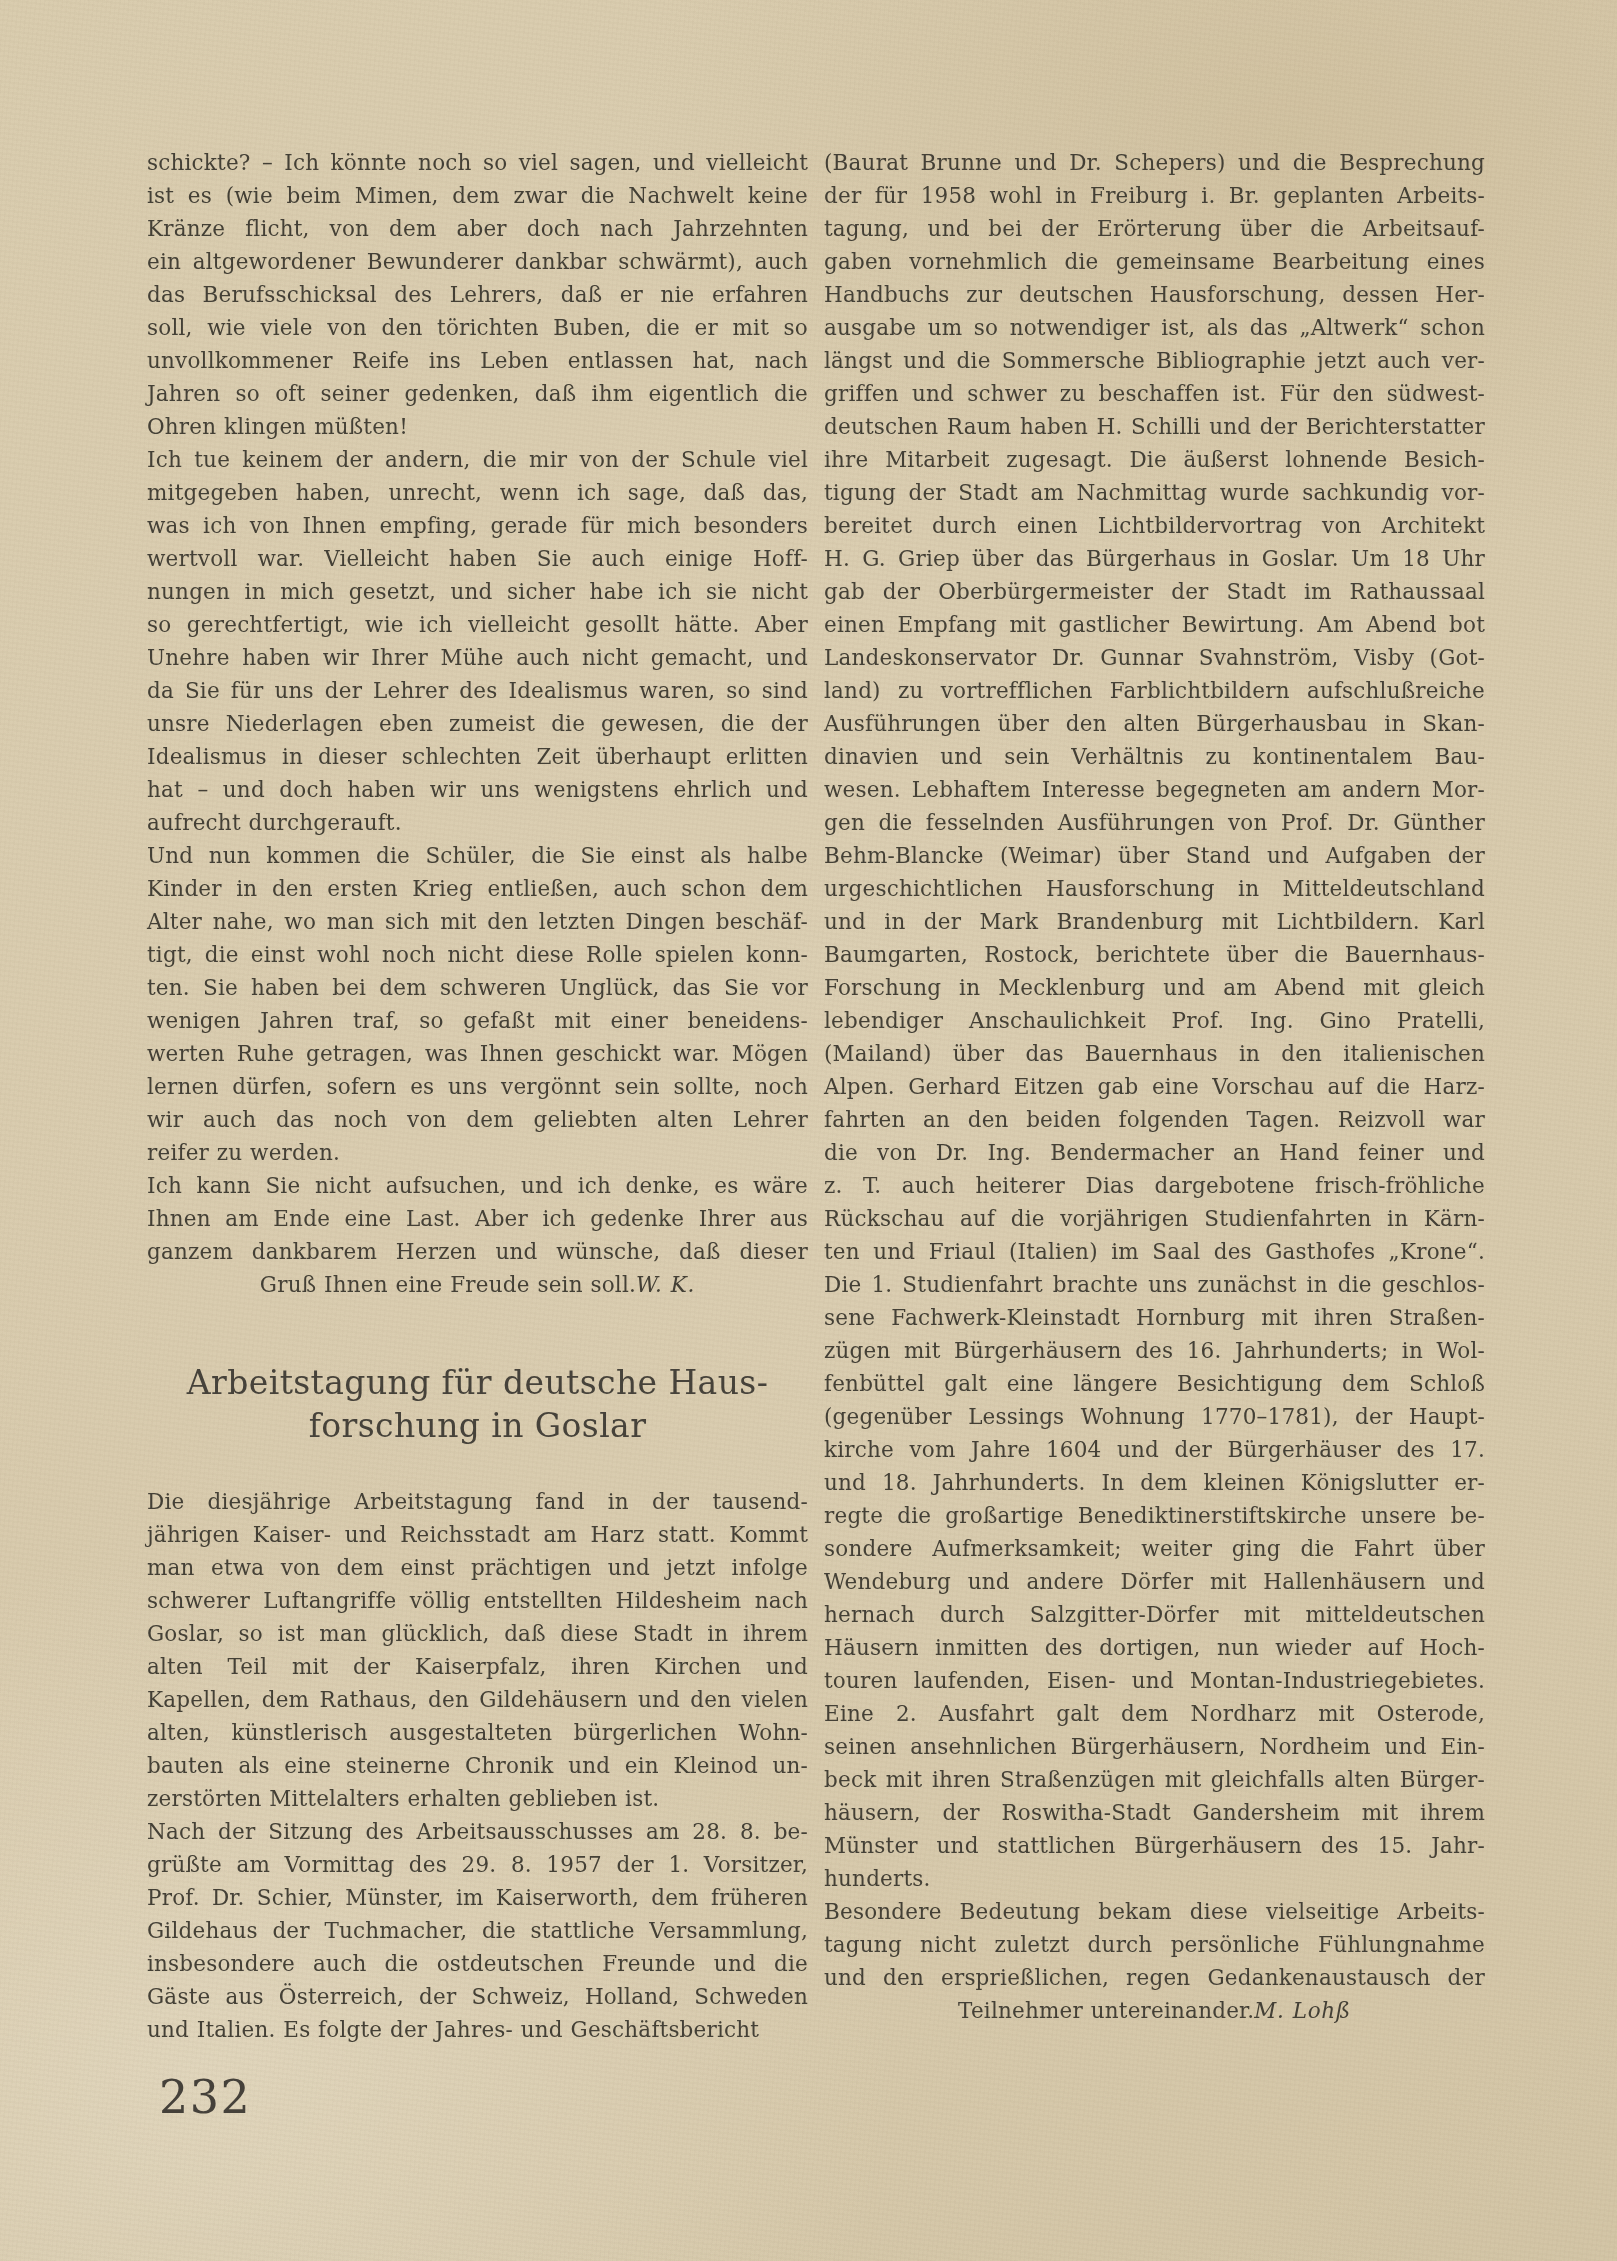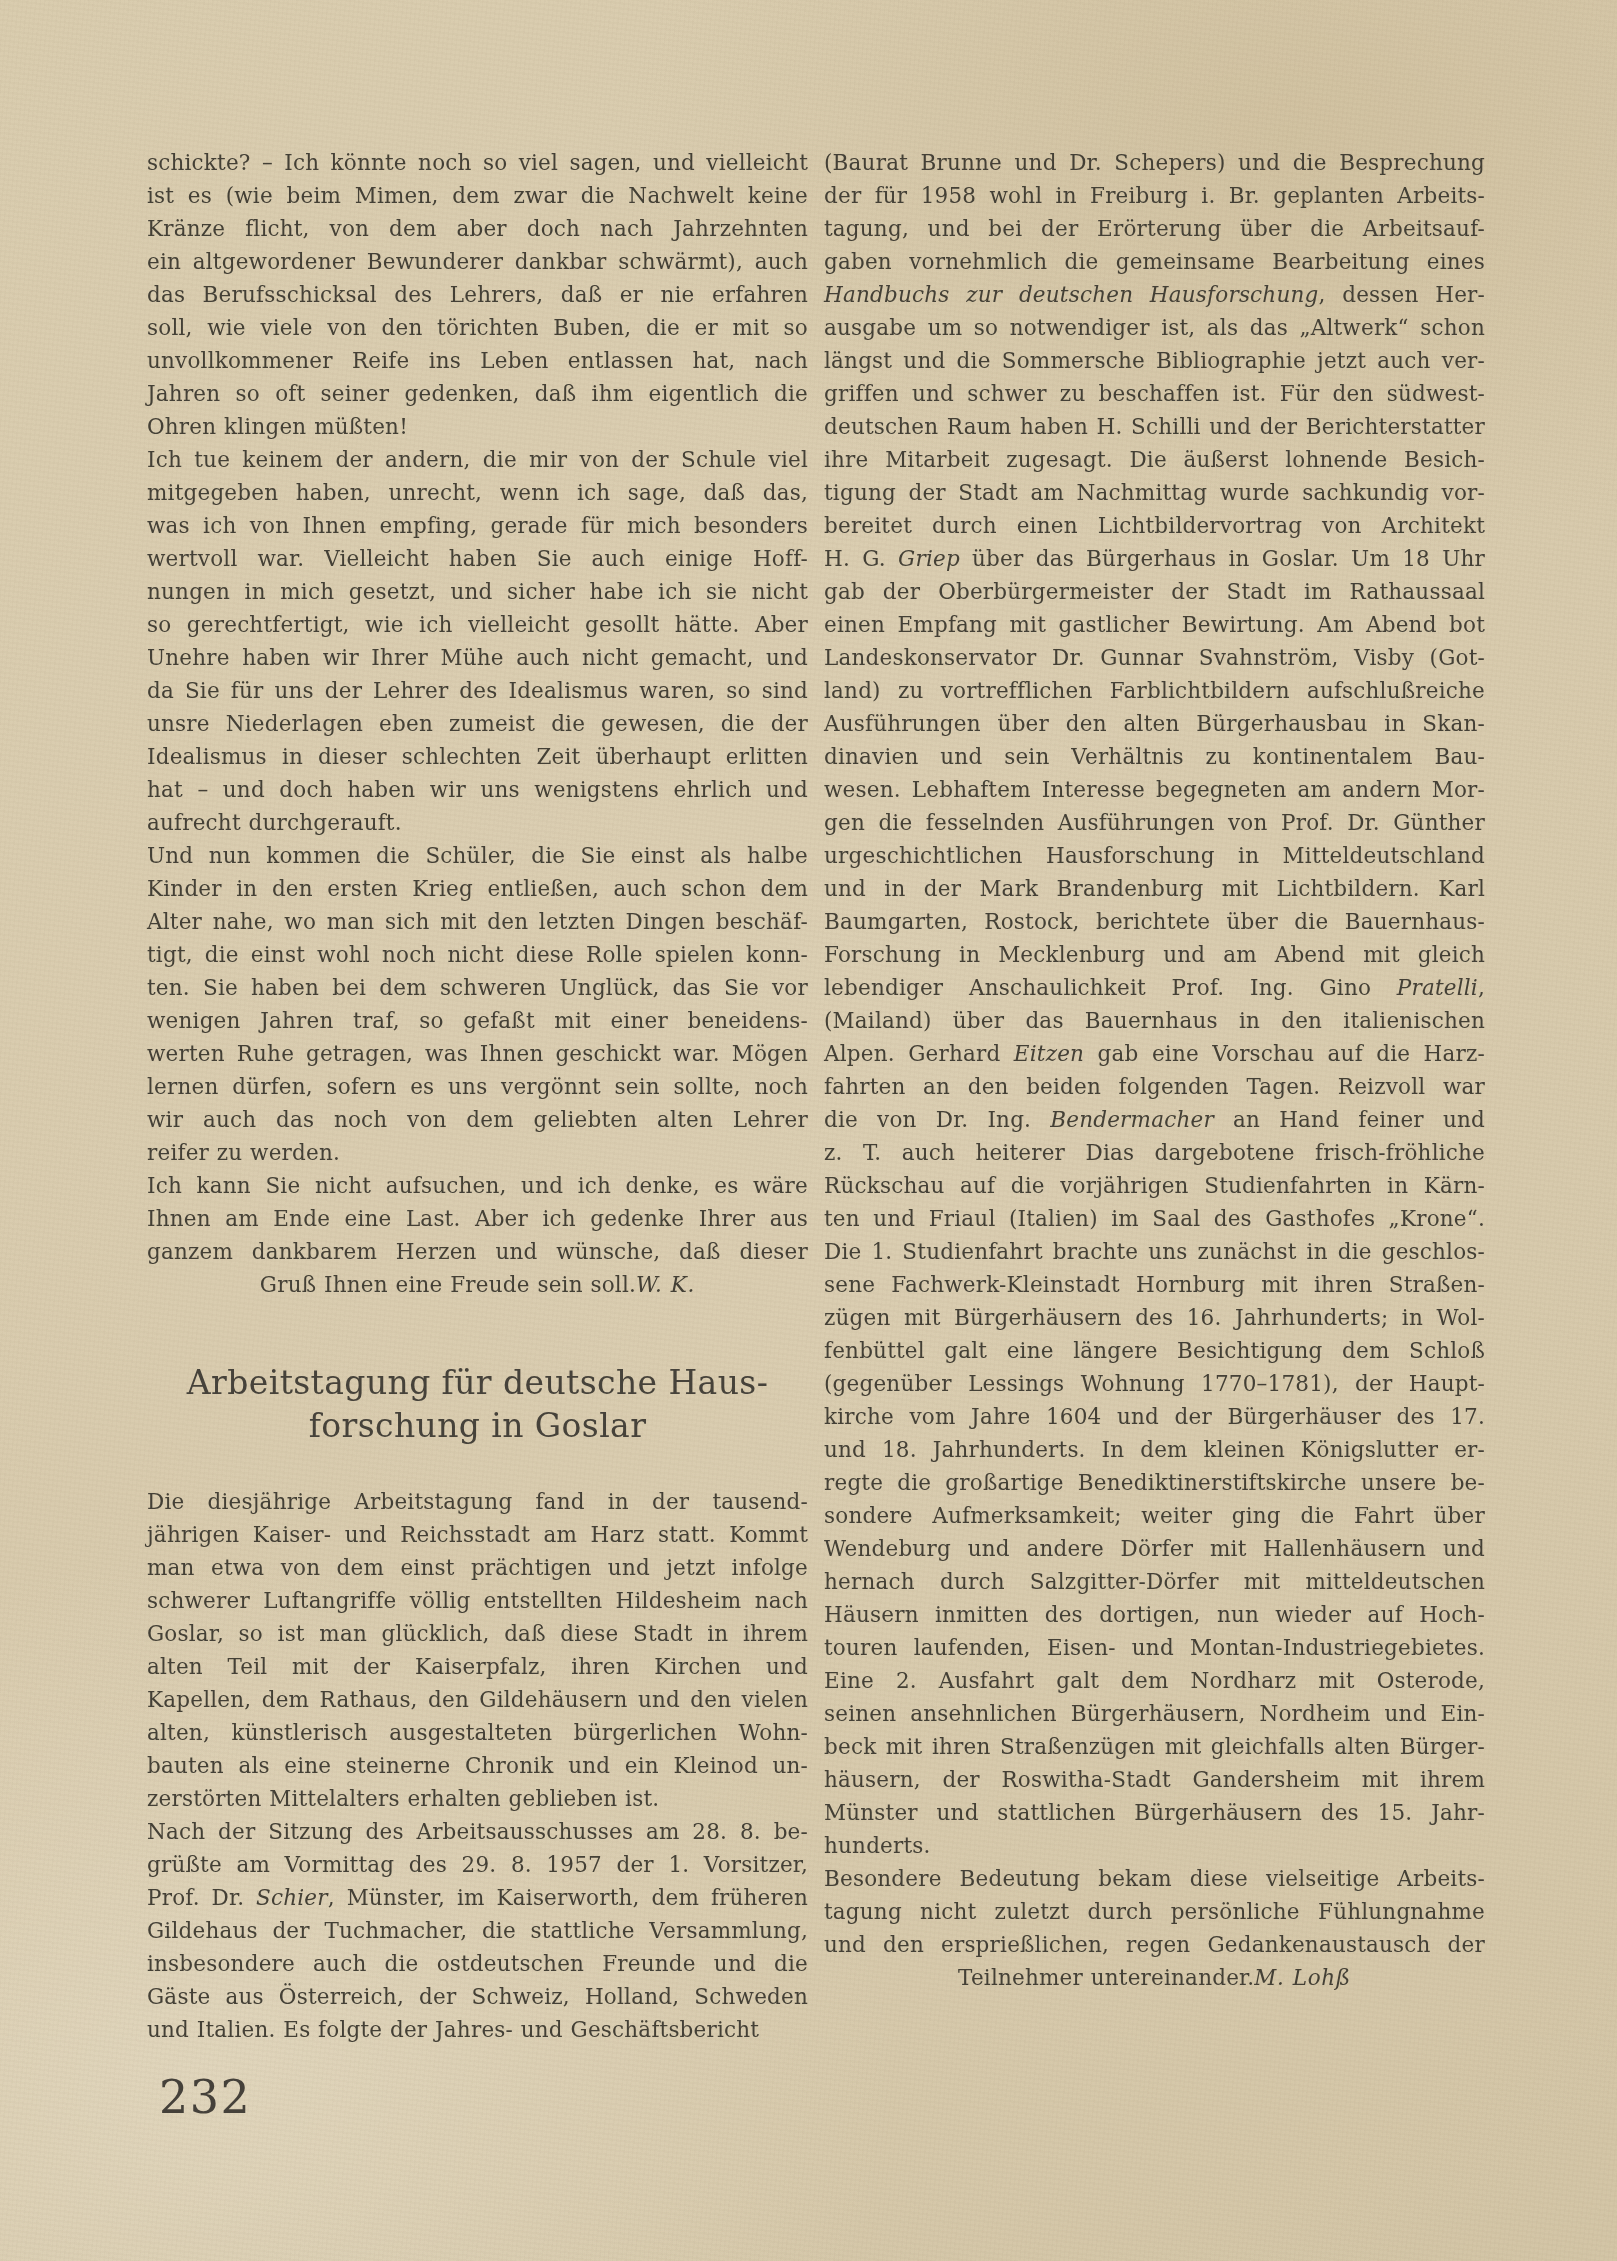--- a/index.html
+++ b/index.html
@@ -45,21 +45,21 @@
     text-align-last: justify;
     white-space: normal;
     word-spacing: 0.7px;
   }
   .line.last { text-align-last: left; }
   .line.with-sig {
     display: flex;
     justify-content: center;
     align-items: baseline;
   }
-  .it { font-style: italic; }
+  .it { }
   .sig { font-style: italic; letter-spacing: 0.7px; }
   .section-heading {
     margin-top: 60px;
     margin-bottom: 38px;
     text-align: center;
   }
   .h-line {
     font-size: 33px;
     line-height: 43px;
     letter-spacing: 0.4px;
@@ -168,20 +168,21 @@
         <div class="line"><span>bereitet durch einen Lichtbildervortrag von Architekt</span></div>
         <div class="line"><span>H. G. </span><span class="it">Griep</span><span> über das Bürgerhaus in Goslar. Um 18 Uhr</span></div>
         <div class="line"><span>gab der Oberbürgermeister der Stadt im Rathaussaal</span></div>
         <div class="line"><span>einen Empfang mit gastlicher Bewirtung. Am Abend bot</span></div>
         <div class="line"><span>Landeskonservator Dr. Gunnar Svahnström, Visby (Got-</span></div>
         <div class="line"><span>land) zu vortrefflichen Farblichtbildern aufschlußreiche</span></div>
         <div class="line"><span>Ausführungen über den alten Bürgerhausbau in Skan-</span></div>
         <div class="line"><span>dinavien und sein Verhältnis zu kontinentalem Bau-</span></div>
         <div class="line"><span>wesen. Lebhaftem Interesse begegneten am andern Mor-</span></div>
         <div class="line"><span>gen die fesselnden Ausführungen von Prof. Dr. Günther</span></div>
+        <div class="line"><span class="it">Behm-Blancke</span><span> (Weimar) über Stand und Aufgaben der</span></div>
         <div class="line"><span>urgeschichtlichen Hausforschung in Mitteldeutschland</span></div>
         <div class="line"><span>und in der Mark Brandenburg mit Lichtbildern. Karl</span></div>
         <div class="line"><span>Baumgarten, Rostock, berichtete über die Bauernhaus-</span></div>
         <div class="line"><span>Forschung in Mecklenburg und am Abend mit gleich</span></div>
         <div class="line"><span>lebendiger Anschaulichkeit Prof. Ing. Gino </span><span class="it">Pratelli</span><span>,</span></div>
         <div class="line"><span>(Mailand) über das Bauernhaus in den italienischen</span></div>
         <div class="line"><span>Alpen. Gerhard </span><span class="it">Eitzen</span><span> gab eine Vorschau auf die Harz-</span></div>
         <div class="line"><span>fahrten an den beiden folgenden Tagen. Reizvoll war</span></div>
         <div class="line"><span>die von Dr. Ing. </span><span class="it">Bendermacher</span><span> an Hand feiner und</span></div>
         <div class="line"><span>z. T. auch heiterer Dias dargebotene frisch-fröhliche</span></div>

